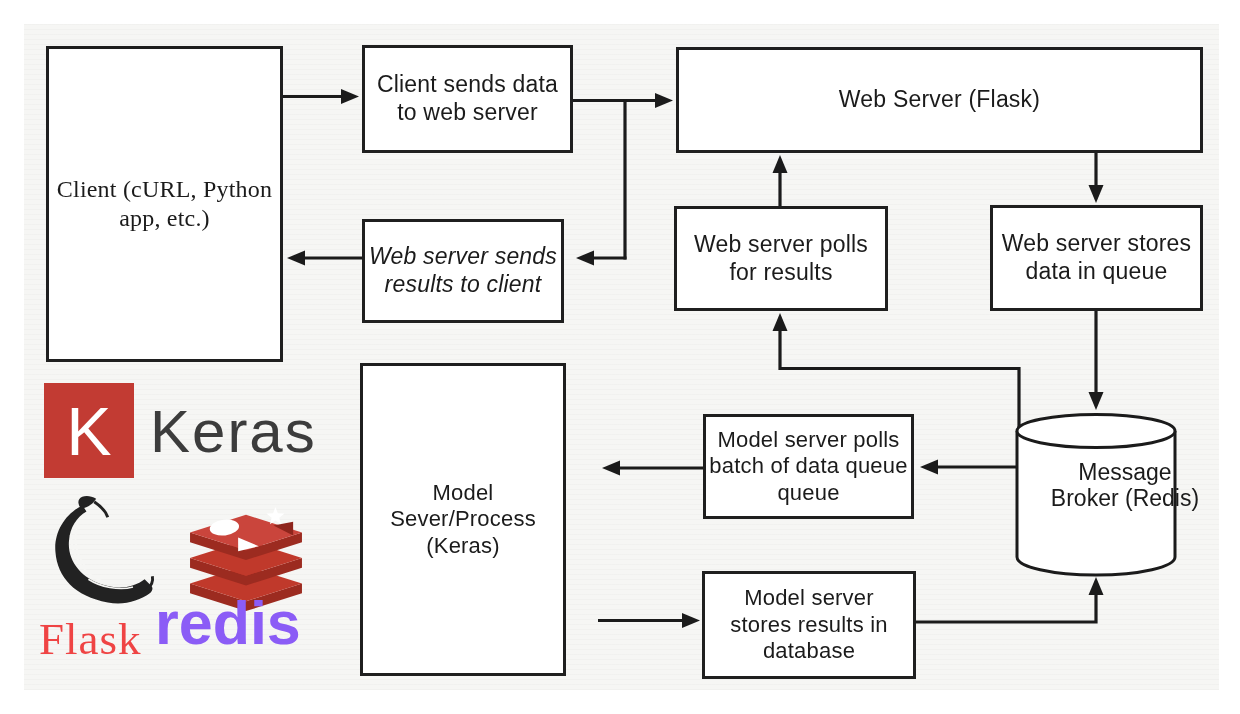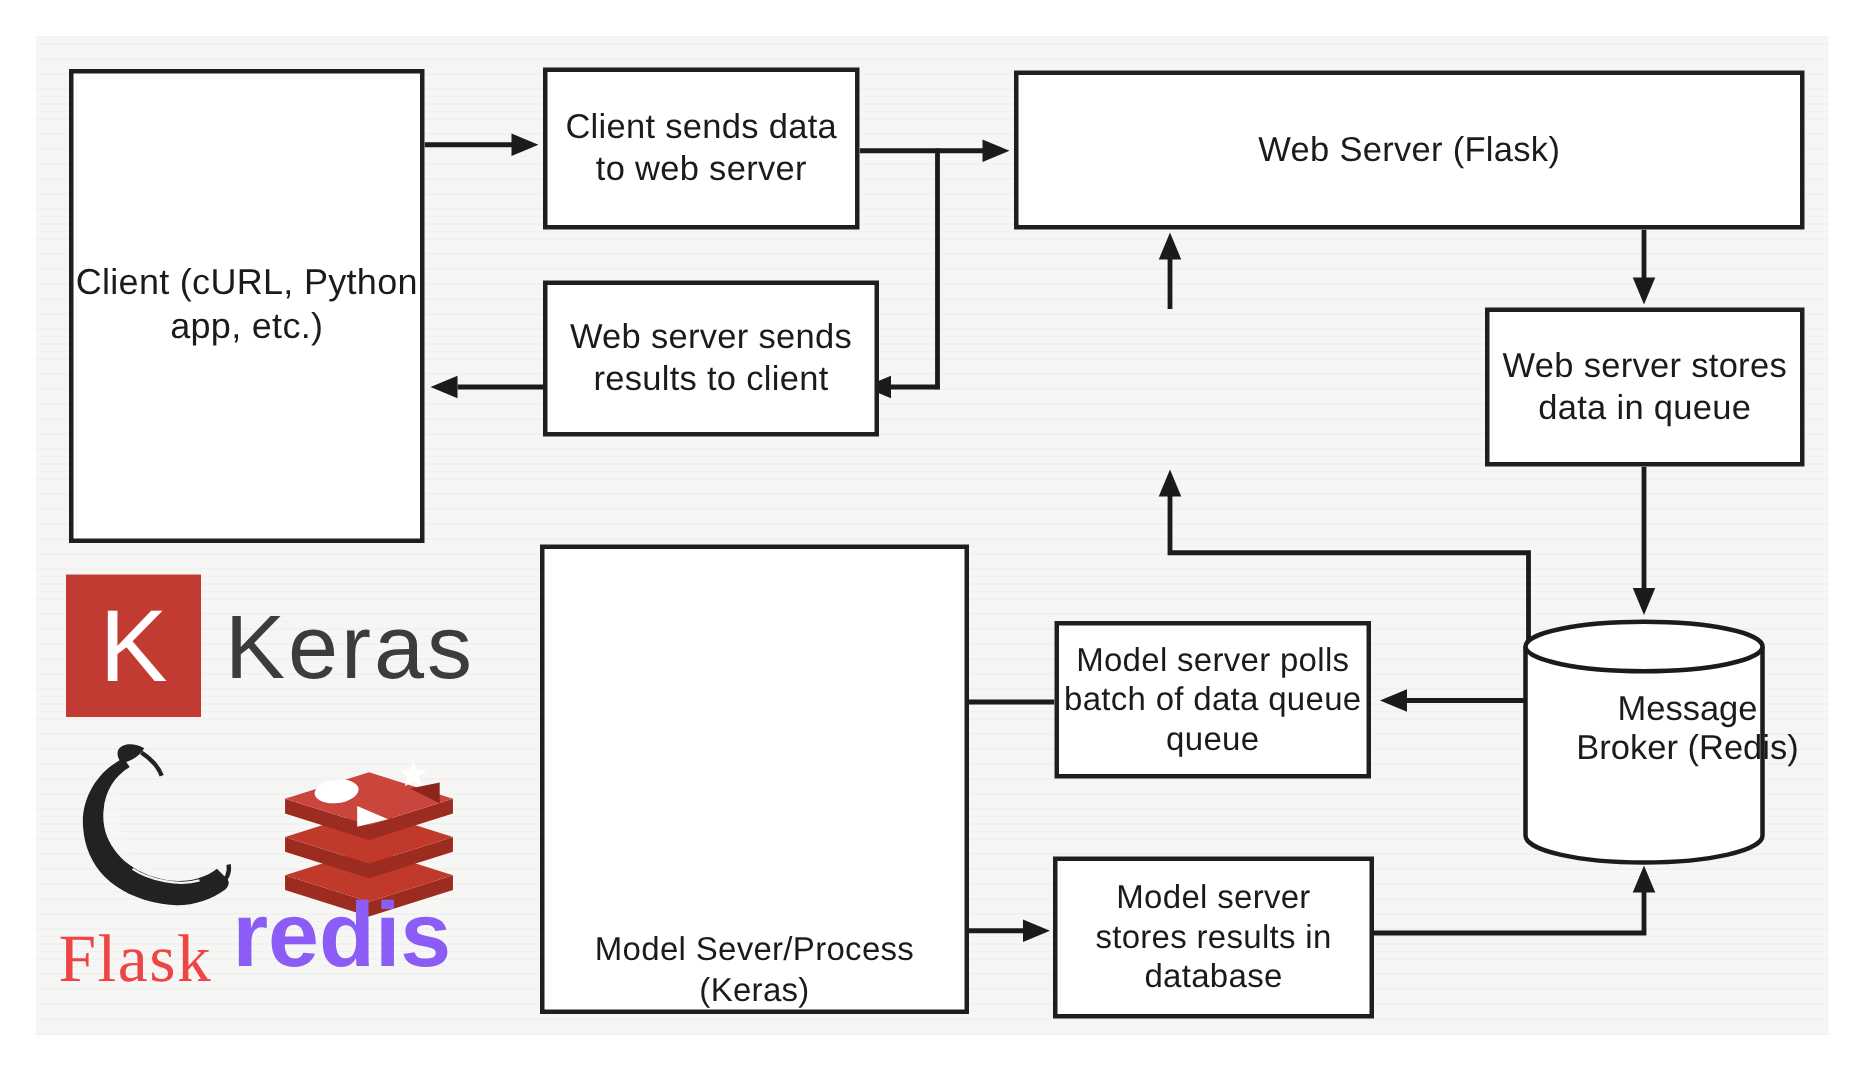--- a/index.html
+++ b/index.html
@@ -15,27 +15,27 @@
       rgba(255,255,255,0.0) 1px, rgba(255,255,255,0.0) 5px);
   }
   svg.overlay{position:absolute;left:0;top:0;width:1240px;height:714px;}
   .node{
     position:absolute;box-sizing:border-box;background:#ffffff;
     border:3px solid #1f1f1f;
     display:flex;flex-direction:column;align-items:center;justify-content:center;
     text-align:center;font-size:23px;line-height:1.2;letter-spacing:0.2px;
   }
   .node span{display:block;}
-  .n-client{left:46px;top:46px;width:237px;height:316px;font-size:24px;}
+  .n-client{left:46px;top:46px;width:237px;height:316px;font-size:24px;font-family:Liberation Serif, serif;}
   .n-client-sends{left:362px;top:45px;width:211px;height:108px;}
-  .n-ws-sends{left:362px;top:187px;width:224px;height:104px;}
+  .n-ws-sends{left:362px;top:219px;width:202px;height:104px;font-style:italic;}
   .n-web-server{left:676px;top:47px;width:527px;height:106px;}
   .n-ws-polls{left:674px;top:206px;width:214px;height:105px;}
   .n-ws-stores{left:990px;top:205px;width:213px;height:106px;}
-  .n-model{left:360px;top:363px;width:286px;height:313px;font-size:22px;justify-content:flex-end;}
+  .n-model{left:360px;top:363px;width:206px;height:313px;font-size:22px;}
   .n-ms-polls{left:703px;top:414px;width:211px;height:105px;font-size:22px;}
   .n-ms-stores{left:702px;top:571px;width:214px;height:108px;font-size:22px;}
   .broker-label{
     position:absolute;left:1016px;top:459px;width:160px;text-align:center;
     font-size:23px;line-height:26px;margin-left:29px;
   }
   .edge{stroke:#1b1b1b;stroke-width:3.2;fill:none;}
   .head{fill:#1b1b1b;stroke:none;}
   .cyl{fill:#ffffff;stroke:#1b1b1b;stroke-width:3;}
   
@@ -127,20 +127,24 @@
   <div class="node n-client-sends">
     <span>Client sends data</span>
     <span>to web server</span>
   </div>
   <div class="node n-ws-sends">
     <span>Web server sends</span>
     <span>results to client</span>
   </div>
   <div class="node n-web-server">
     <span>Web Server (Flask)</span>
+  </div>
+  <div class="node n-ws-polls">
+    <span>Web server polls</span>
+    <span>for results</span>
   </div>
   <div class="node n-ws-stores">
     <span>Web server stores</span>
     <span>data in queue</span>
   </div>
   <div class="node n-model">
     <span>Model Sever/Process</span>
     <span>(Keras)</span>
   </div>
   <div class="node n-ms-polls">

